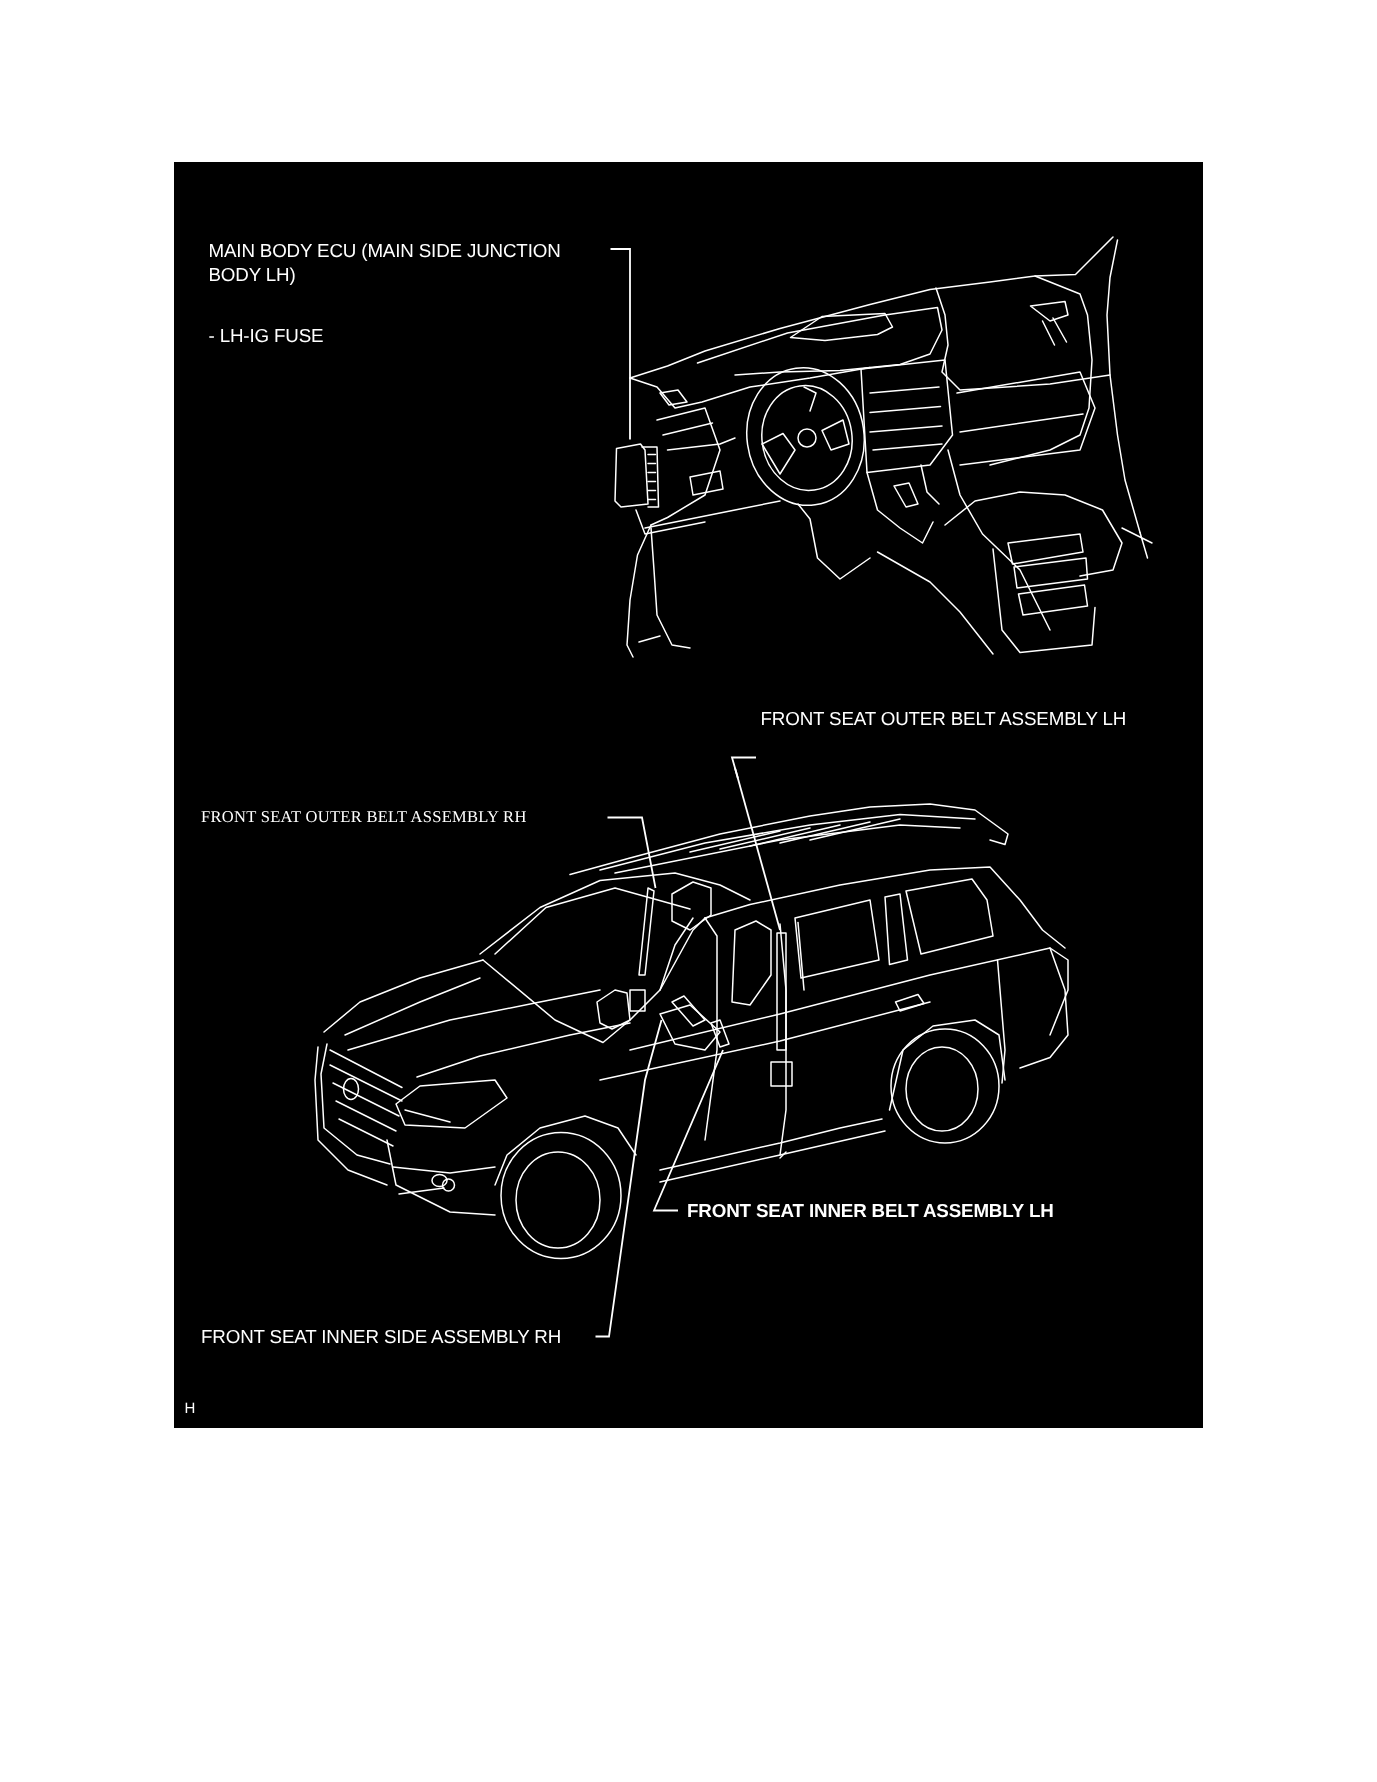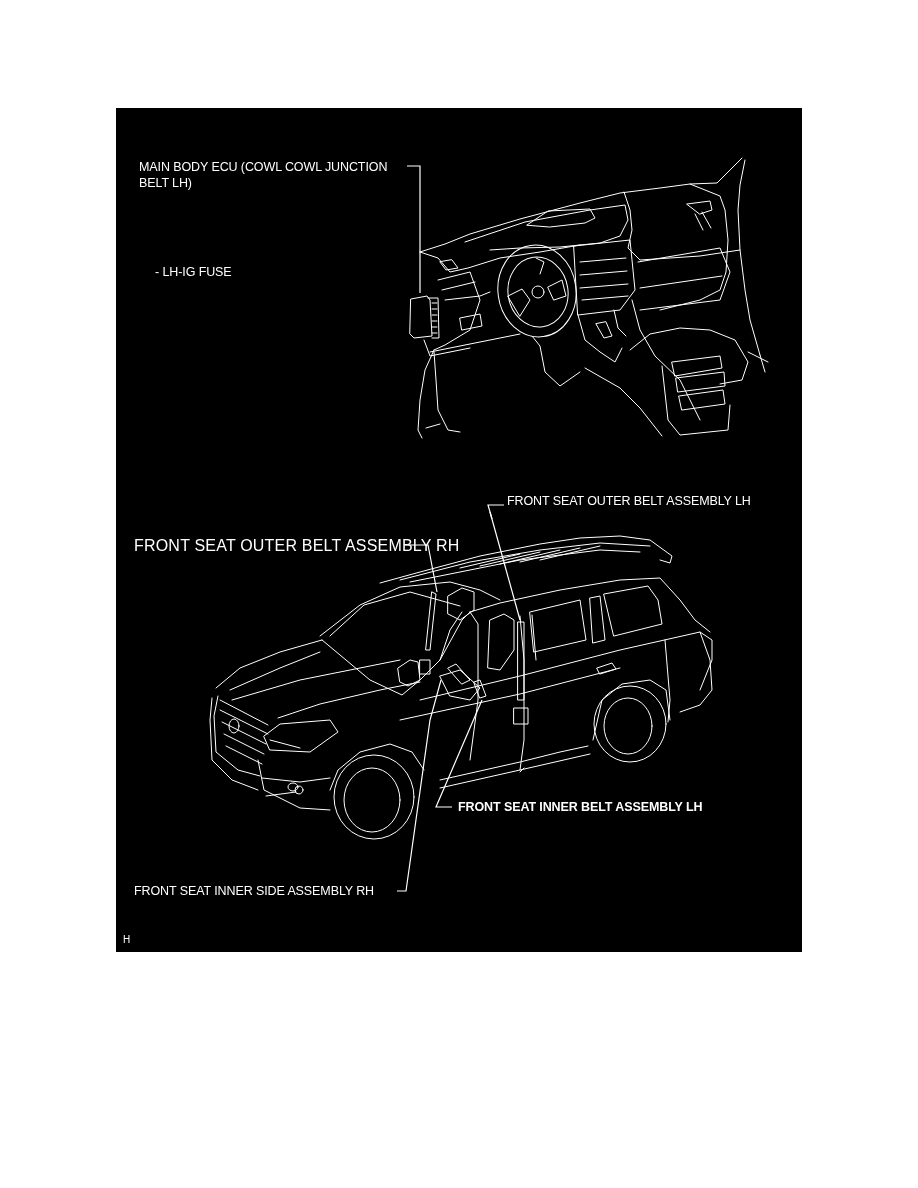--- a/index.html
+++ b/index.html
@@ -6,21 +6,21 @@
   body { width: 918px; height: 1188px; position: relative; overflow: hidden; }
   .panel {
     position: absolute; left: 116px; top: 108px; width: 686px; height: 844px;
     background: #000000;
   }
   .label {
     position: absolute; color: #ffffff;
     font-family: "Liberation Sans", sans-serif; font-size: 12.5px;
     line-height: 17px; white-space: nowrap; letter-spacing: -0.1px;
   }
-  .label.cond { letter-spacing: 0.2px; font-size: 16px; }
+  .label.cond { letter-spacing: 0.2px; font-size: 11px; font-family: Liberation Serif, serif; }
   svg.art { position: absolute; left: 0; top: 0; width: 918px; height: 1188px; }
   svg.art .ln { fill: none; stroke: #ffffff; stroke-width: 1; stroke-linejoin: round; stroke-linecap: round; }
   svg.art .lf { fill: none; stroke: #ffffff; stroke-width: 1.2; }
 </style>
 </head>
 <body>
 
 <div class="panel"></div>
 
 <svg class="art" viewBox="0 0 918 1188">
@@ -170,22 +170,22 @@
     <rect class="ln" x="420" y="660" width="10" height="14"></rect>
 
     <path class="ln" d="M518,622 L524,622 L524,700 L518,700 Z"></path>
     <rect class="ln" x="514" y="708" width="14" height="16"></rect>
 
     <path class="ln" d="M448,668 L456,664 L470,680 L462,684 Z"></path>
     <path class="ln" d="M474,682 L480,680 L486,696 L480,698 Z"></path>
   </g>
 </svg>
 
-<div class="label" style="left:139px; top:159px;">MAIN BODY ECU (COWL COWL JUNCTION</div>
-<div class="label" style="left:139px; top:175px;">BELT LH)</div>
-<div class="label" style="left:155px; top:216px;margin-top:48px;">- LH-IG FUSE</div>
+<div class="label" style="left:139px; top:159px;">MAIN BODY ECU (MAIN SIDE JUNCTION</div>
+<div class="label" style="left:139px; top:175px;">BODY LH)</div>
+<div class="label" style="left:139px; top:216px;">- LH-IG FUSE</div>
 
-<div class="label" style="left:507px; top:493px;text-align:right;">FRONT SEAT OUTER BELT ASSEMBLY LH</div>
+<div class="label" style="left:507px; top:471px;text-align:right;">FRONT SEAT OUTER BELT ASSEMBLY LH</div>
 <div class="label cond" style="left:134px; top:537px;">FRONT SEAT OUTER BELT ASSEMBLY RH</div>
 <div class="label" style="left:458px; top:799px;font-weight:bold;">FRONT SEAT INNER BELT ASSEMBLY LH</div>
 <div class="label" style="left:134px; top:883px;">FRONT SEAT INNER SIDE ASSEMBLY RH</div>
 
 <div class="label" style="left:123px; top:931px; font-size:10px;">H</div>
 
 </body></html>

